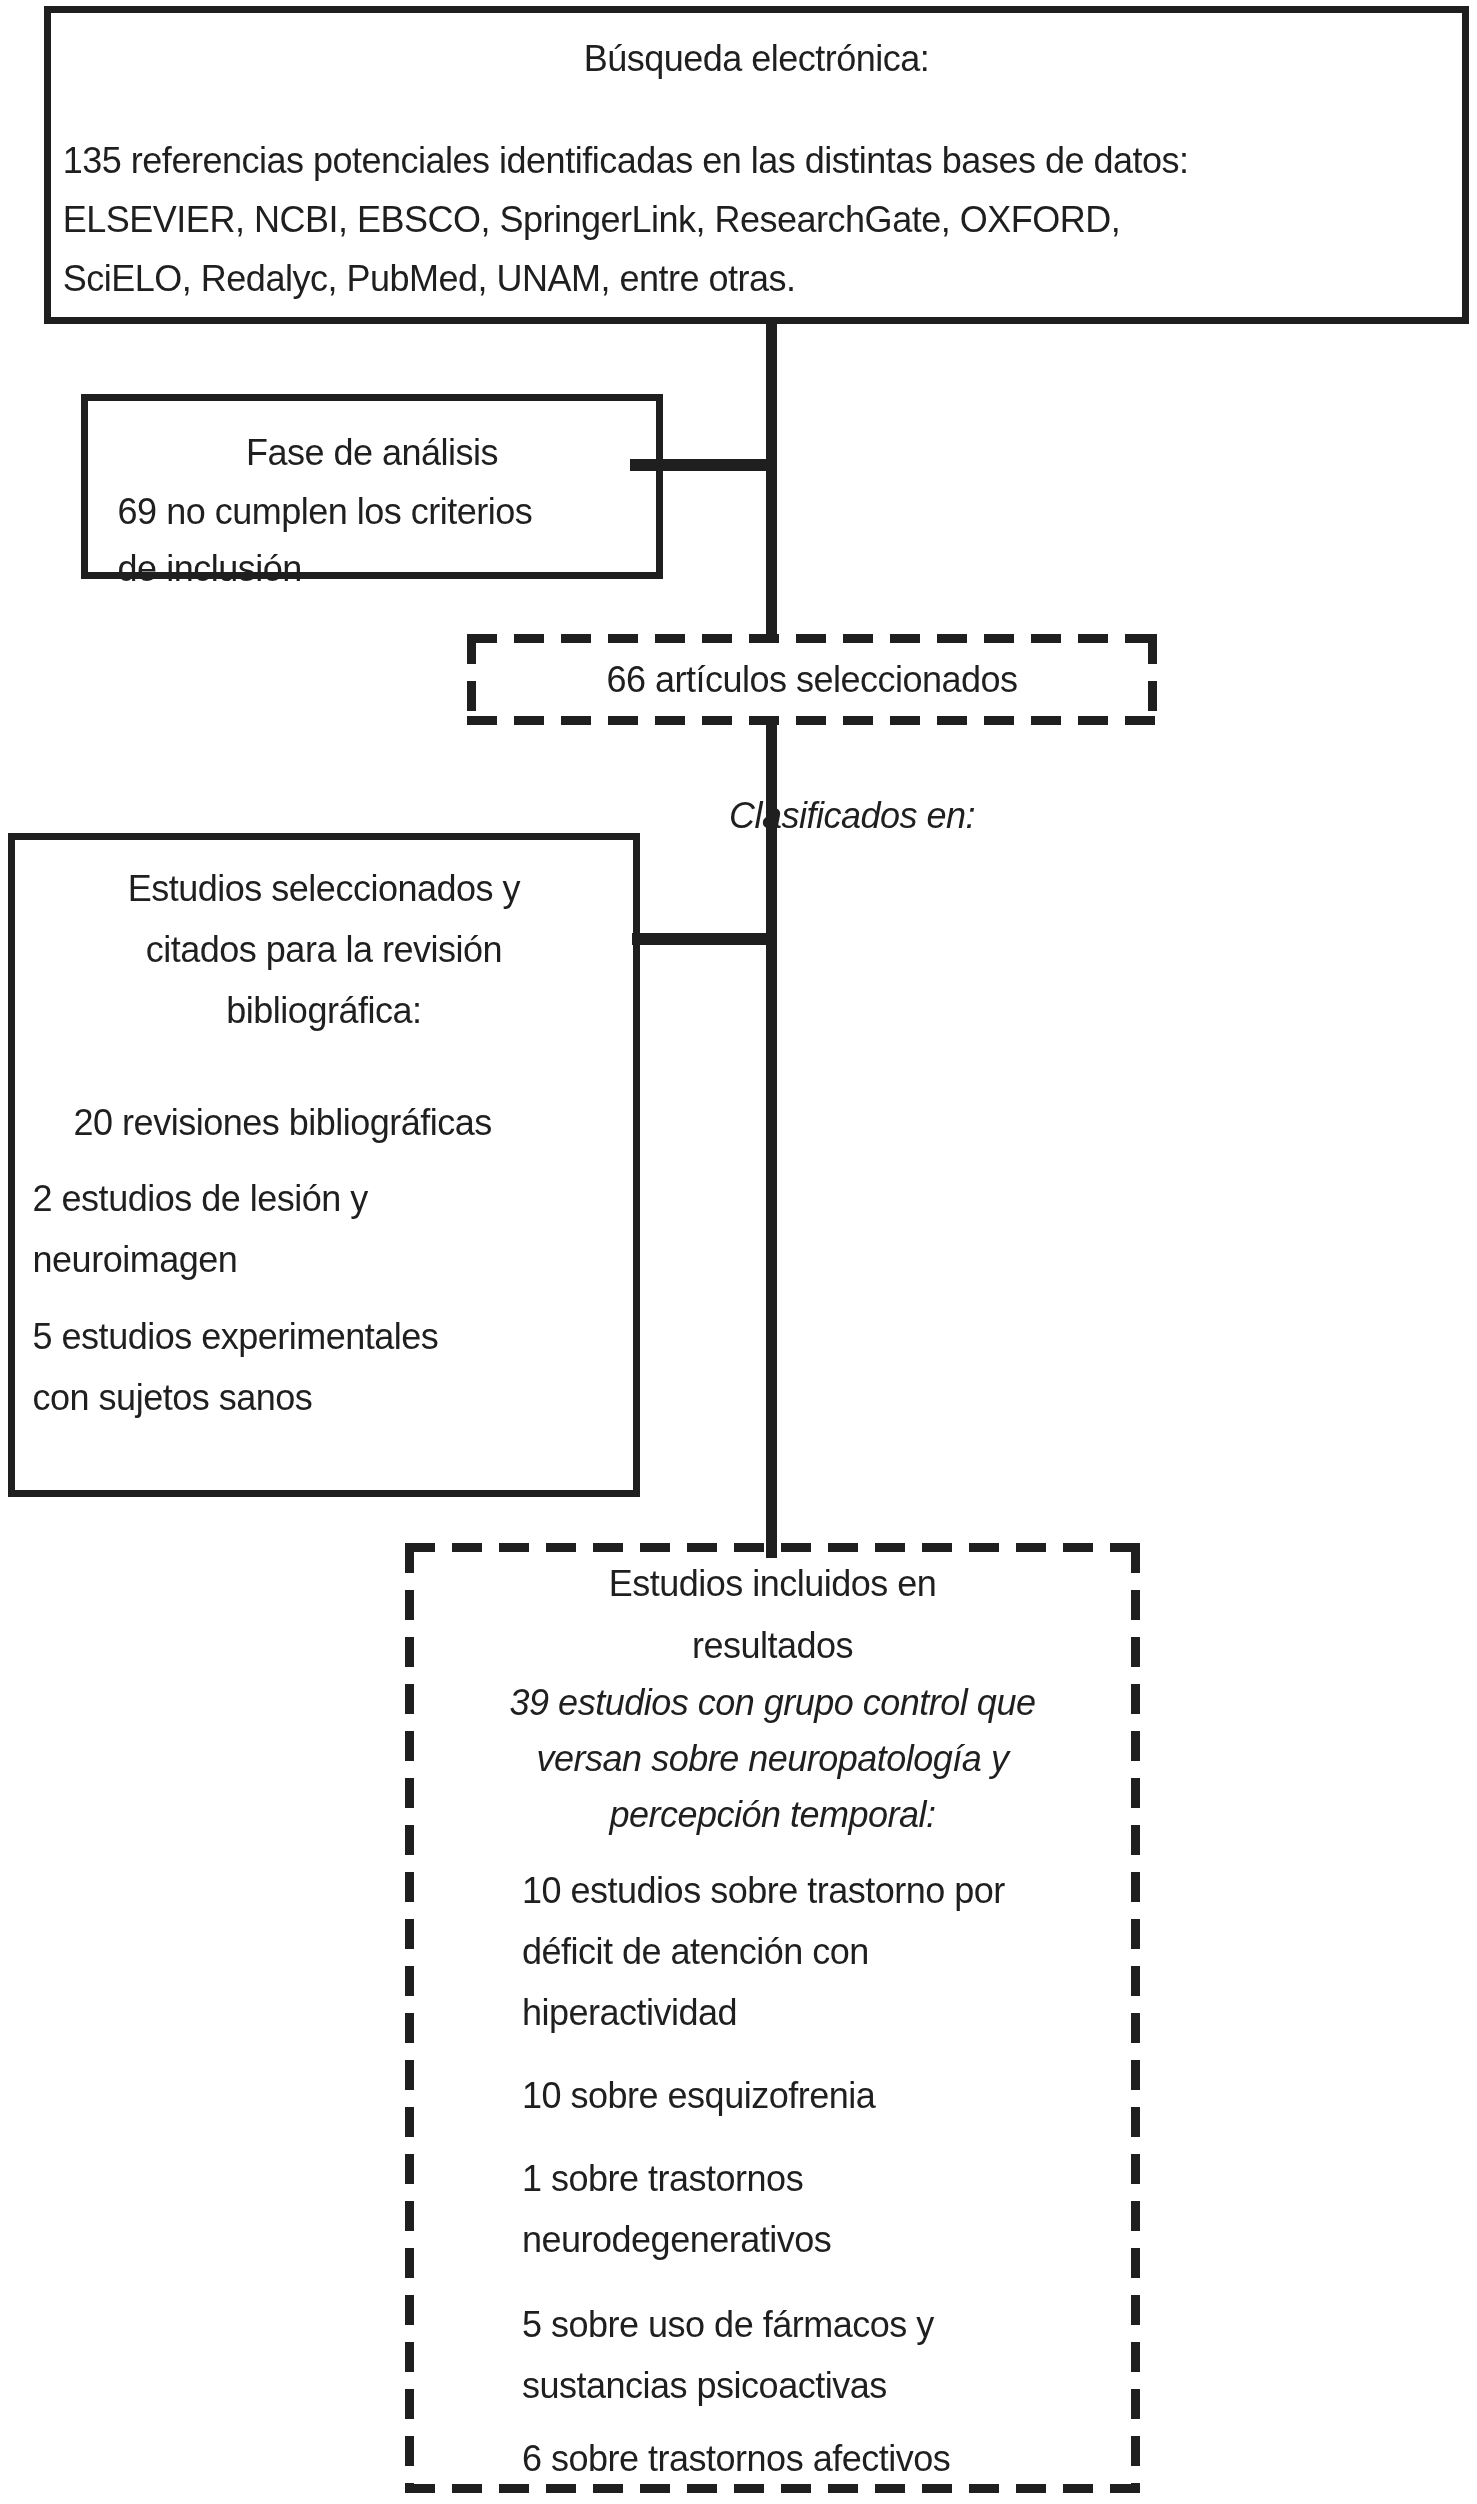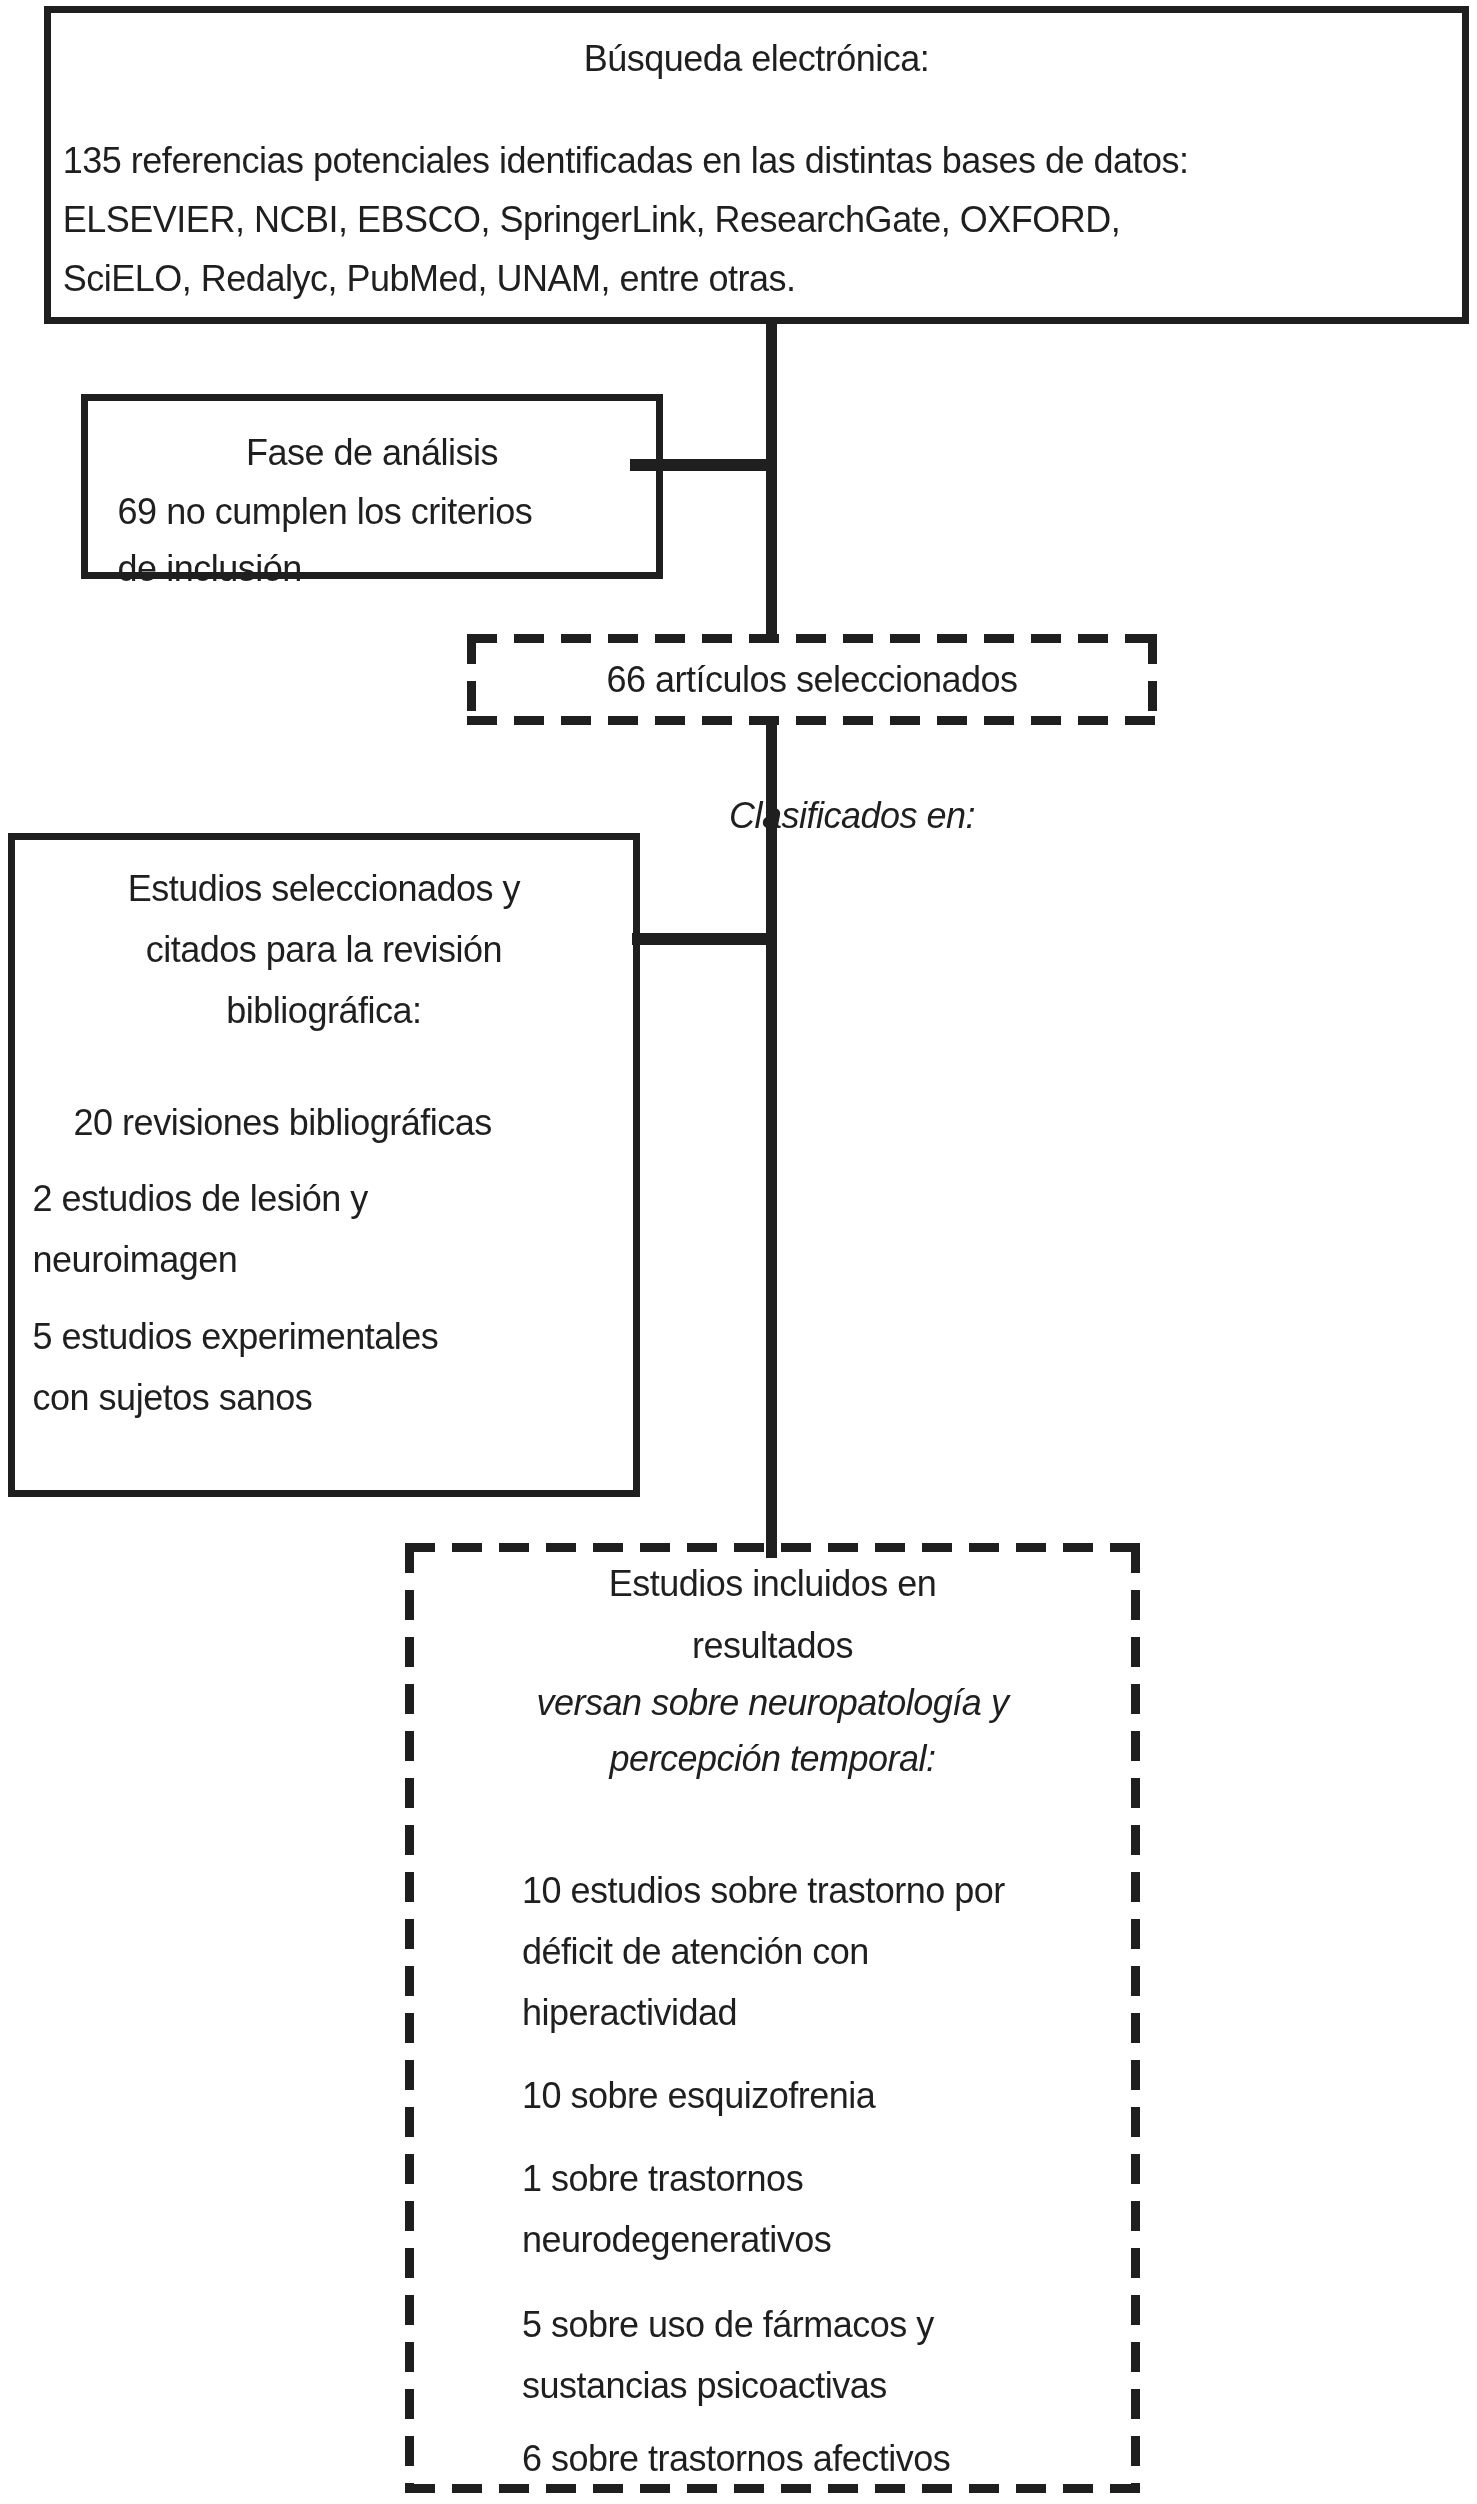--- a/index.html
+++ b/index.html
@@ -83,20 +83,21 @@
     <div class="dash-h" style="bottom:0;"></div>
     <div class="dash-v" style="left:0;"></div>
     <div class="dash-v" style="right:0;"></div>
 
     <div class="abs t tc lh63" style="top:9.9px;left:0;right:0;">
       <div>Estudios incluidos en</div>
       <div>resultados</div>
     </div>
 
     <div class="abs t tc ital lh57" style="top:132px;left:0;right:0;">
+      <div>39 estudios con grupo control que</div>
       <div>versan sobre neuropatología y</div>
       <div>percepción temporal:</div>
     </div>
 
     <div class="abs t lh62" style="top:317px;left:117px;">
       <div>10 estudios sobre trastorno por</div>
       <div>déficit de atención con</div>
       <div>hiperactividad</div>
     </div>
 

